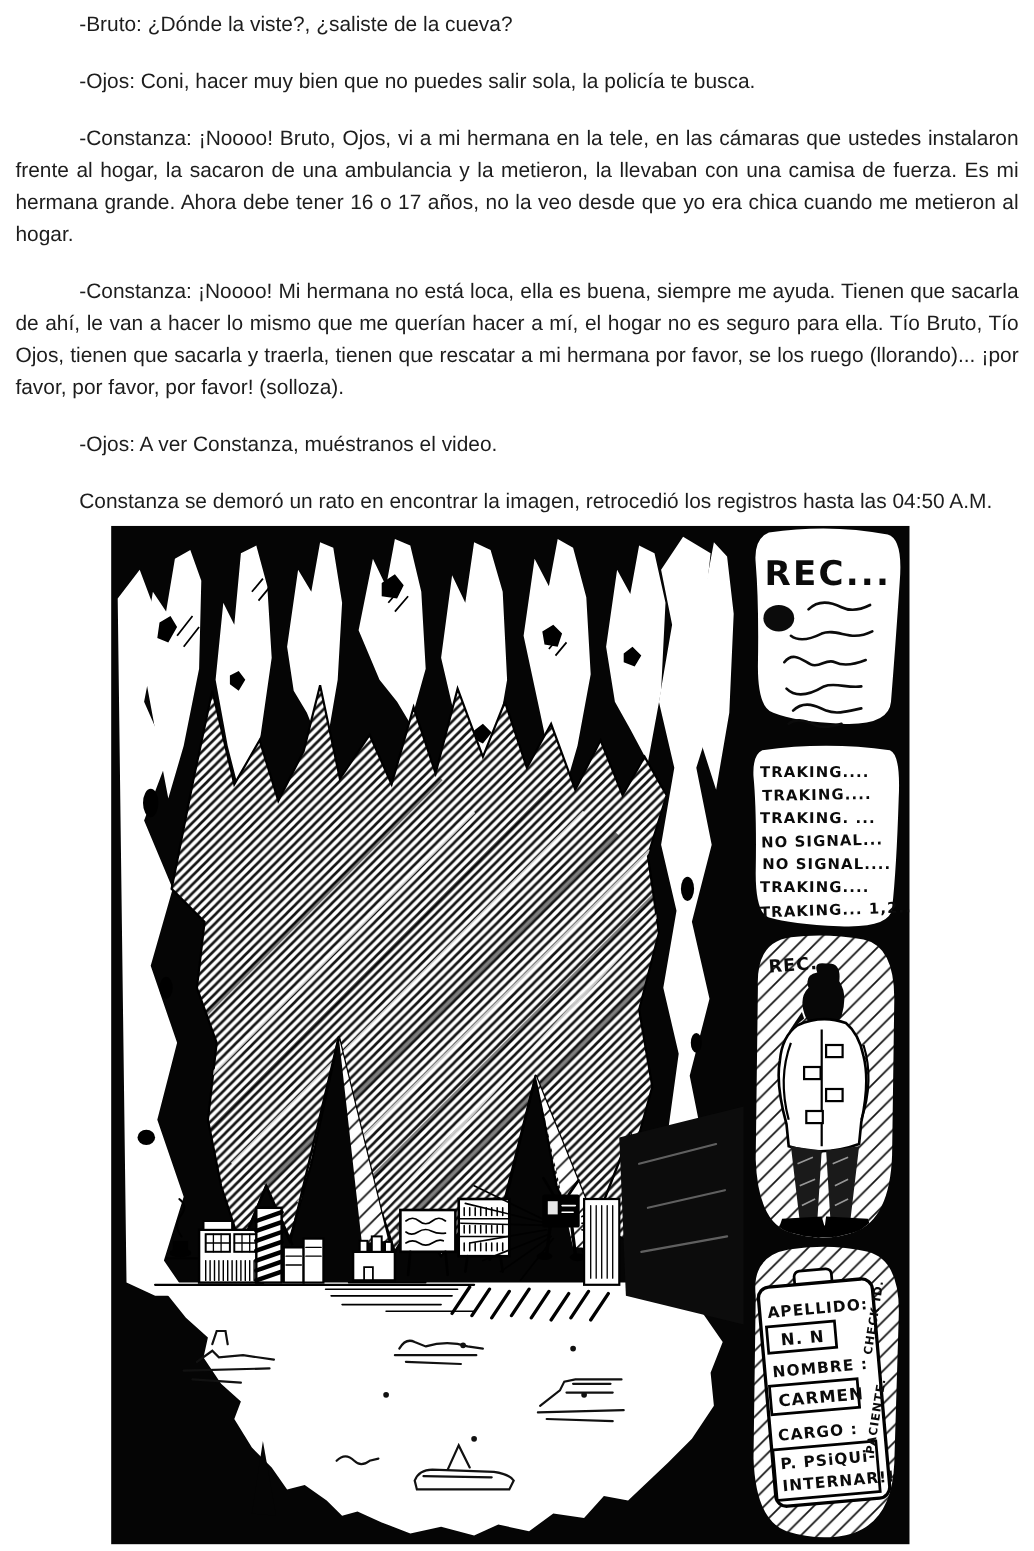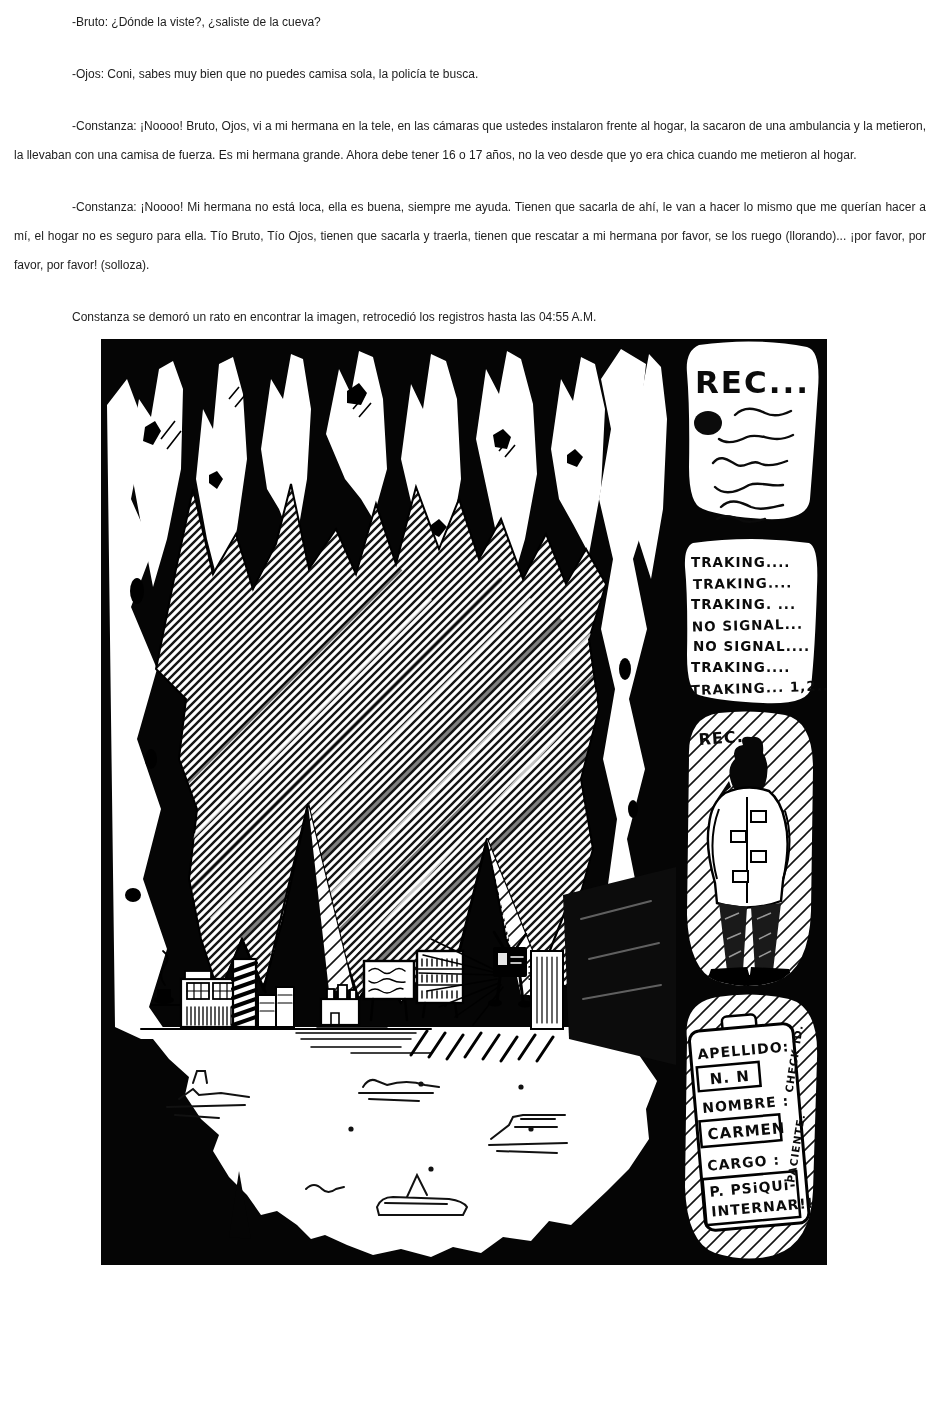--- a/index.html
+++ b/index.html
@@ -1,34 +1,35 @@
 <!DOCTYPE html>
 <html><head>
 <meta charset="utf-8">
 <style>
   html,body{margin:0;padding:0;background:#ffffff;}
   body{width:940px;height:1410px;font-family:"Liberation Sans",sans-serif;overflow:hidden;}
   .doc{padding:8px 14px 0 14px;}
-  .doc p{margin:0 0 23px 0;font-size:12px;line-height:29px;color:#1d1d1d;
+  .doc p{margin:0 0 23px 0;font-size:19px;line-height:29px;color:#1d1d1d;
          text-align:justify;text-indent:58px;}
   .artwork{width:726px;height:926px;margin:-16px 0 0 87px;position:relative;}
   .artwork svg{display:block;}
   text{font-family:"DejaVu Sans",sans-serif;fill:#0b0b0b;}
   .hw{font-weight:700;letter-spacing:1px;}
   .hw-big{font-weight:900;letter-spacing:2px;}
 </style>
 </head>
 <body>
 
 <main class="doc">
   <p>-Bruto: ¿Dónde la viste?, ¿saliste de la cueva?</p>
-  <p>-Ojos: Coni, sabes muy bien que no puedes camisa sola, la policía te busca.</p>
+  <p>-Ojos: Coni, hacer muy bien que no puedes salir sola, la policía te busca.</p>
   <p>-Constanza: ¡Noooo! Bruto, Ojos, vi a mi hermana en la tele, en las cámaras que ustedes instalaron frente al hogar, la sacaron de una ambulancia y la metieron, la llevaban con una camisa de fuerza. Es mi hermana grande. Ahora debe tener 16 o 17 años, no la veo desde que yo era chica cuando me metieron al hogar.</p>
   <p>-Constanza: ¡Noooo! Mi hermana no está loca, ella es buena, siempre me ayuda. Tienen que sacarla de ahí, le van a hacer lo mismo que me querían hacer a mí, el hogar no es seguro para ella. Tío Bruto, Tío Ojos, tienen que sacarla y traerla, tienen que rescatar a mi hermana por favor, se los ruego (llorando)... ¡por favor, por favor, por favor! (solloza).</p>
-  <p>Constanza se demoró un rato en encontrar la imagen, retrocedió los registros hasta las 04:55 A.M.</p>
+  <p>-Ojos: A ver Constanza, muéstranos el video.</p>
+  <p>Constanza se demoró un rato en encontrar la imagen, retrocedió los registros hasta las 04:50 A.M.</p>
 
   <div class="artwork">
   <svg width="726" height="926" viewBox="0 0 726 926" xmlns="http://www.w3.org/2000/svg">
     <defs>
       <pattern id="hatch" width="8" height="8" patternUnits="userSpaceOnUse">
         <rect width="8" height="8" fill="#ffffff"></rect>
         <path d="M-2,10 L10,-2 M-2,2 L2,-2 M6,10 L10,6" stroke="#151515" stroke-width="2.4" fill="none"></path>
       </pattern>
       <pattern id="hatchLight" width="15" height="15" patternUnits="userSpaceOnUse">
         <rect width="15" height="15" fill="#ffffff"></rect>

